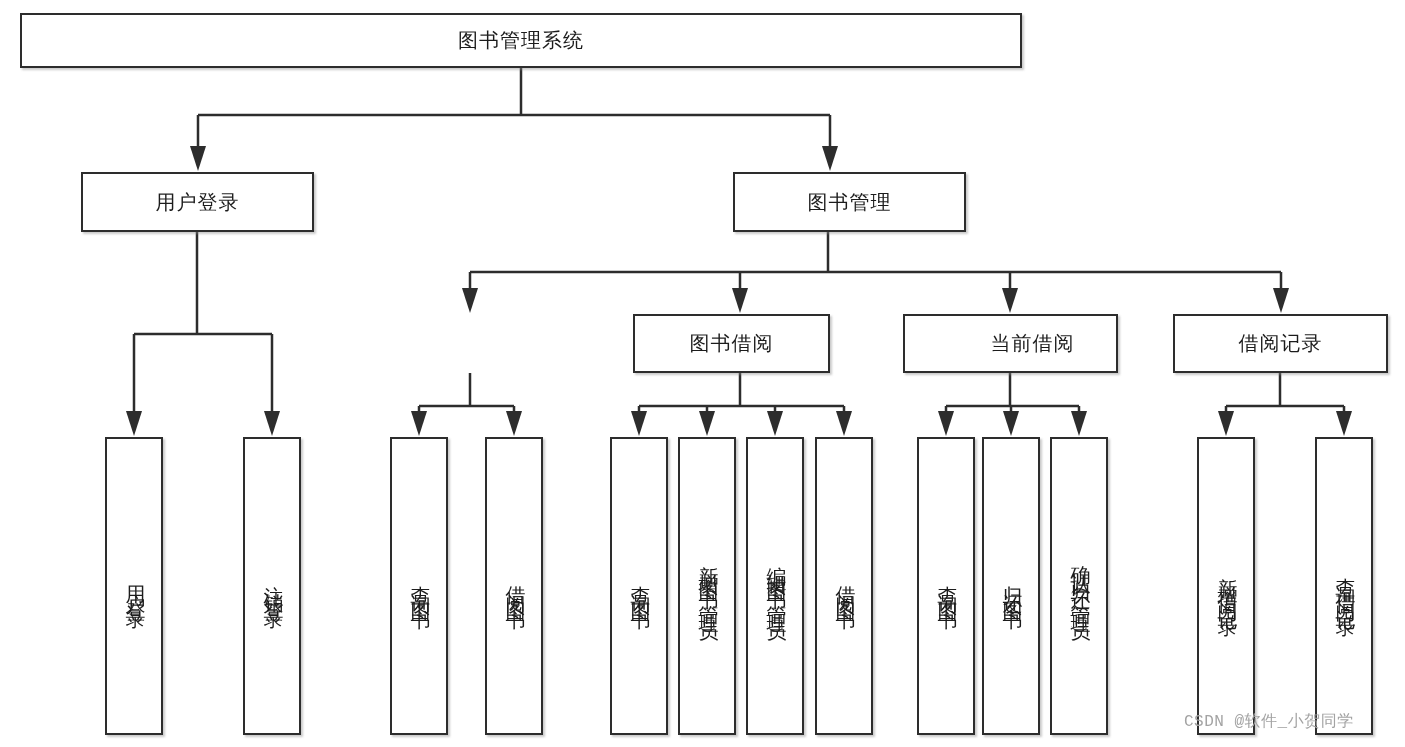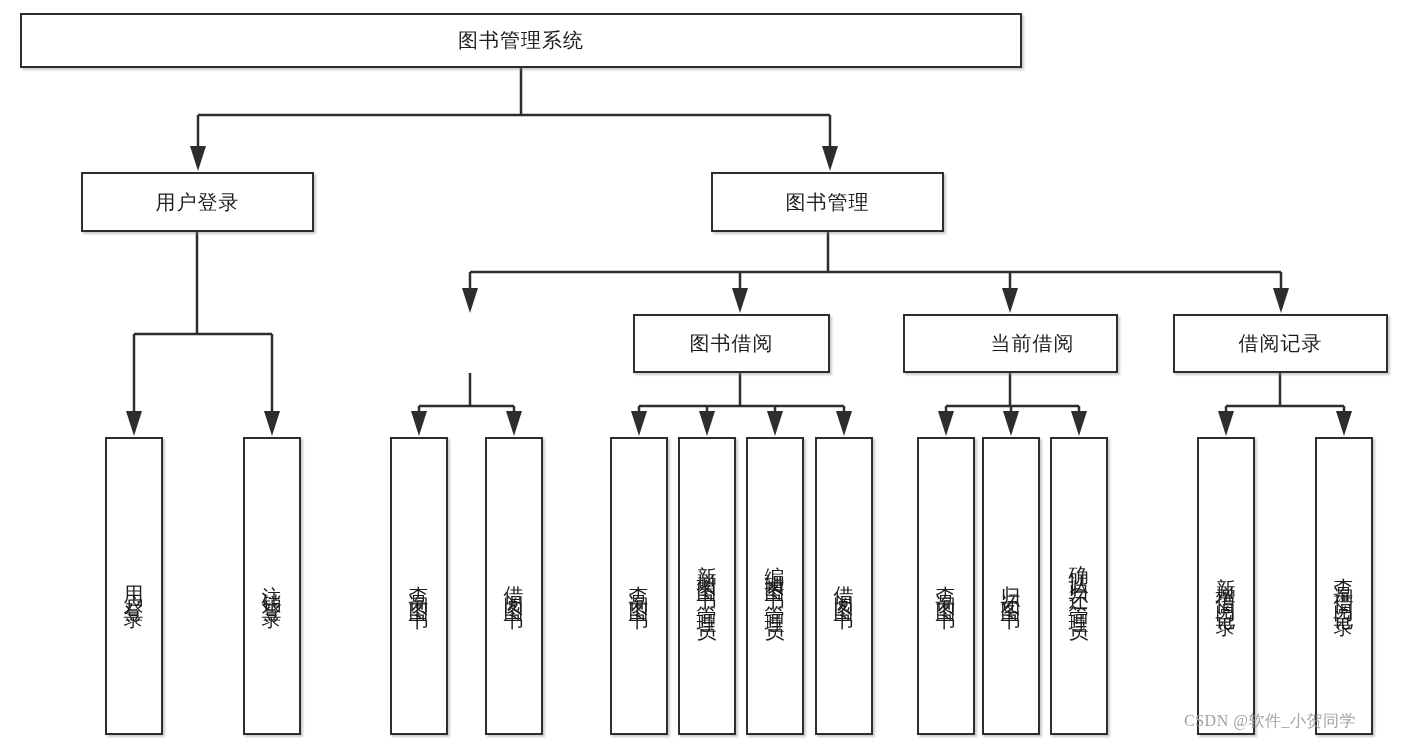--- a/index.html
+++ b/index.html
@@ -1,18 +1,18 @@
 <!DOCTYPE html>
 <html><head>
 <meta charset="utf-8">
 <style>
   html,body{margin:0;padding:0;background:#ffffff;}
   .canvas{
     position:relative;width:1405px;height:747px;background:#ffffff;
-    font-family:Liberation Serif, serif;overflow:hidden;
+    font-family:Liberation Mono, monospace;overflow:hidden;
     --line:#2d2d2d;--box-fill:#ffffff;--text:#1c1c1c;--watermark:#a3a3a3;
   }
   .connectors{position:absolute;left:0;top:0;z-index:1;}
   .connectors path{stroke:var(--line);stroke-width:2.5;fill:none;}
   .connectors polygon{fill:var(--line);}
   .node{
     position:absolute;box-sizing:border-box;background:var(--box-fill);
     border:2.5px solid var(--line);color:var(--text);z-index:2;
     display:flex;align-items:center;justify-content:center;
     box-shadow:2px 2px 2px rgba(140,140,140,0.45);
@@ -61,21 +61,21 @@
       <polygon points="1003,411 1019,411 1011,436"></polygon>
       <polygon points="1071,411 1087,411 1079,436"></polygon>
       <polygon points="1218,411 1234,411 1226,436"></polygon>
       <polygon points="1336,411 1352,411 1344,436"></polygon>
     </g>
   </svg>
 
   <div class="node h" style="left:20px;top:13px;width:1002px;height:55px;">图书管理系统</div>
 
   <div class="node h" style="left:81px;top:172px;width:233px;height:60px;">用户登录</div>
-  <div class="node h" style="left:711px;top:172px;width:233px;height:60px;">图书管理</div>
+  <div class="node h" style="left:733px;top:172px;width:233px;height:60px;">图书管理</div>
 
   <div class="node h" style="left:633px;top:314px;width:197px;height:59px;">图书借阅</div>
   <div class="node h" style="left:903px;top:314px;width:215px;height:59px;padding-left:44px;">当前借阅</div>
   <div class="node h" style="left:1173px;top:314px;width:215px;height:59px;">借阅记录</div>
 
   <div class="node v" style="left:105px;top:437px;width:58px;height:298px;">用户登录</div>
   <div class="node v" style="left:243px;top:437px;width:58px;height:298px;">注销登录</div>
 
   <div class="node v" style="left:390px;top:437px;width:58px;height:298px;">查询图书</div>
   <div class="node v" style="left:485px;top:437px;width:58px;height:298px;">借阅图书</div>

